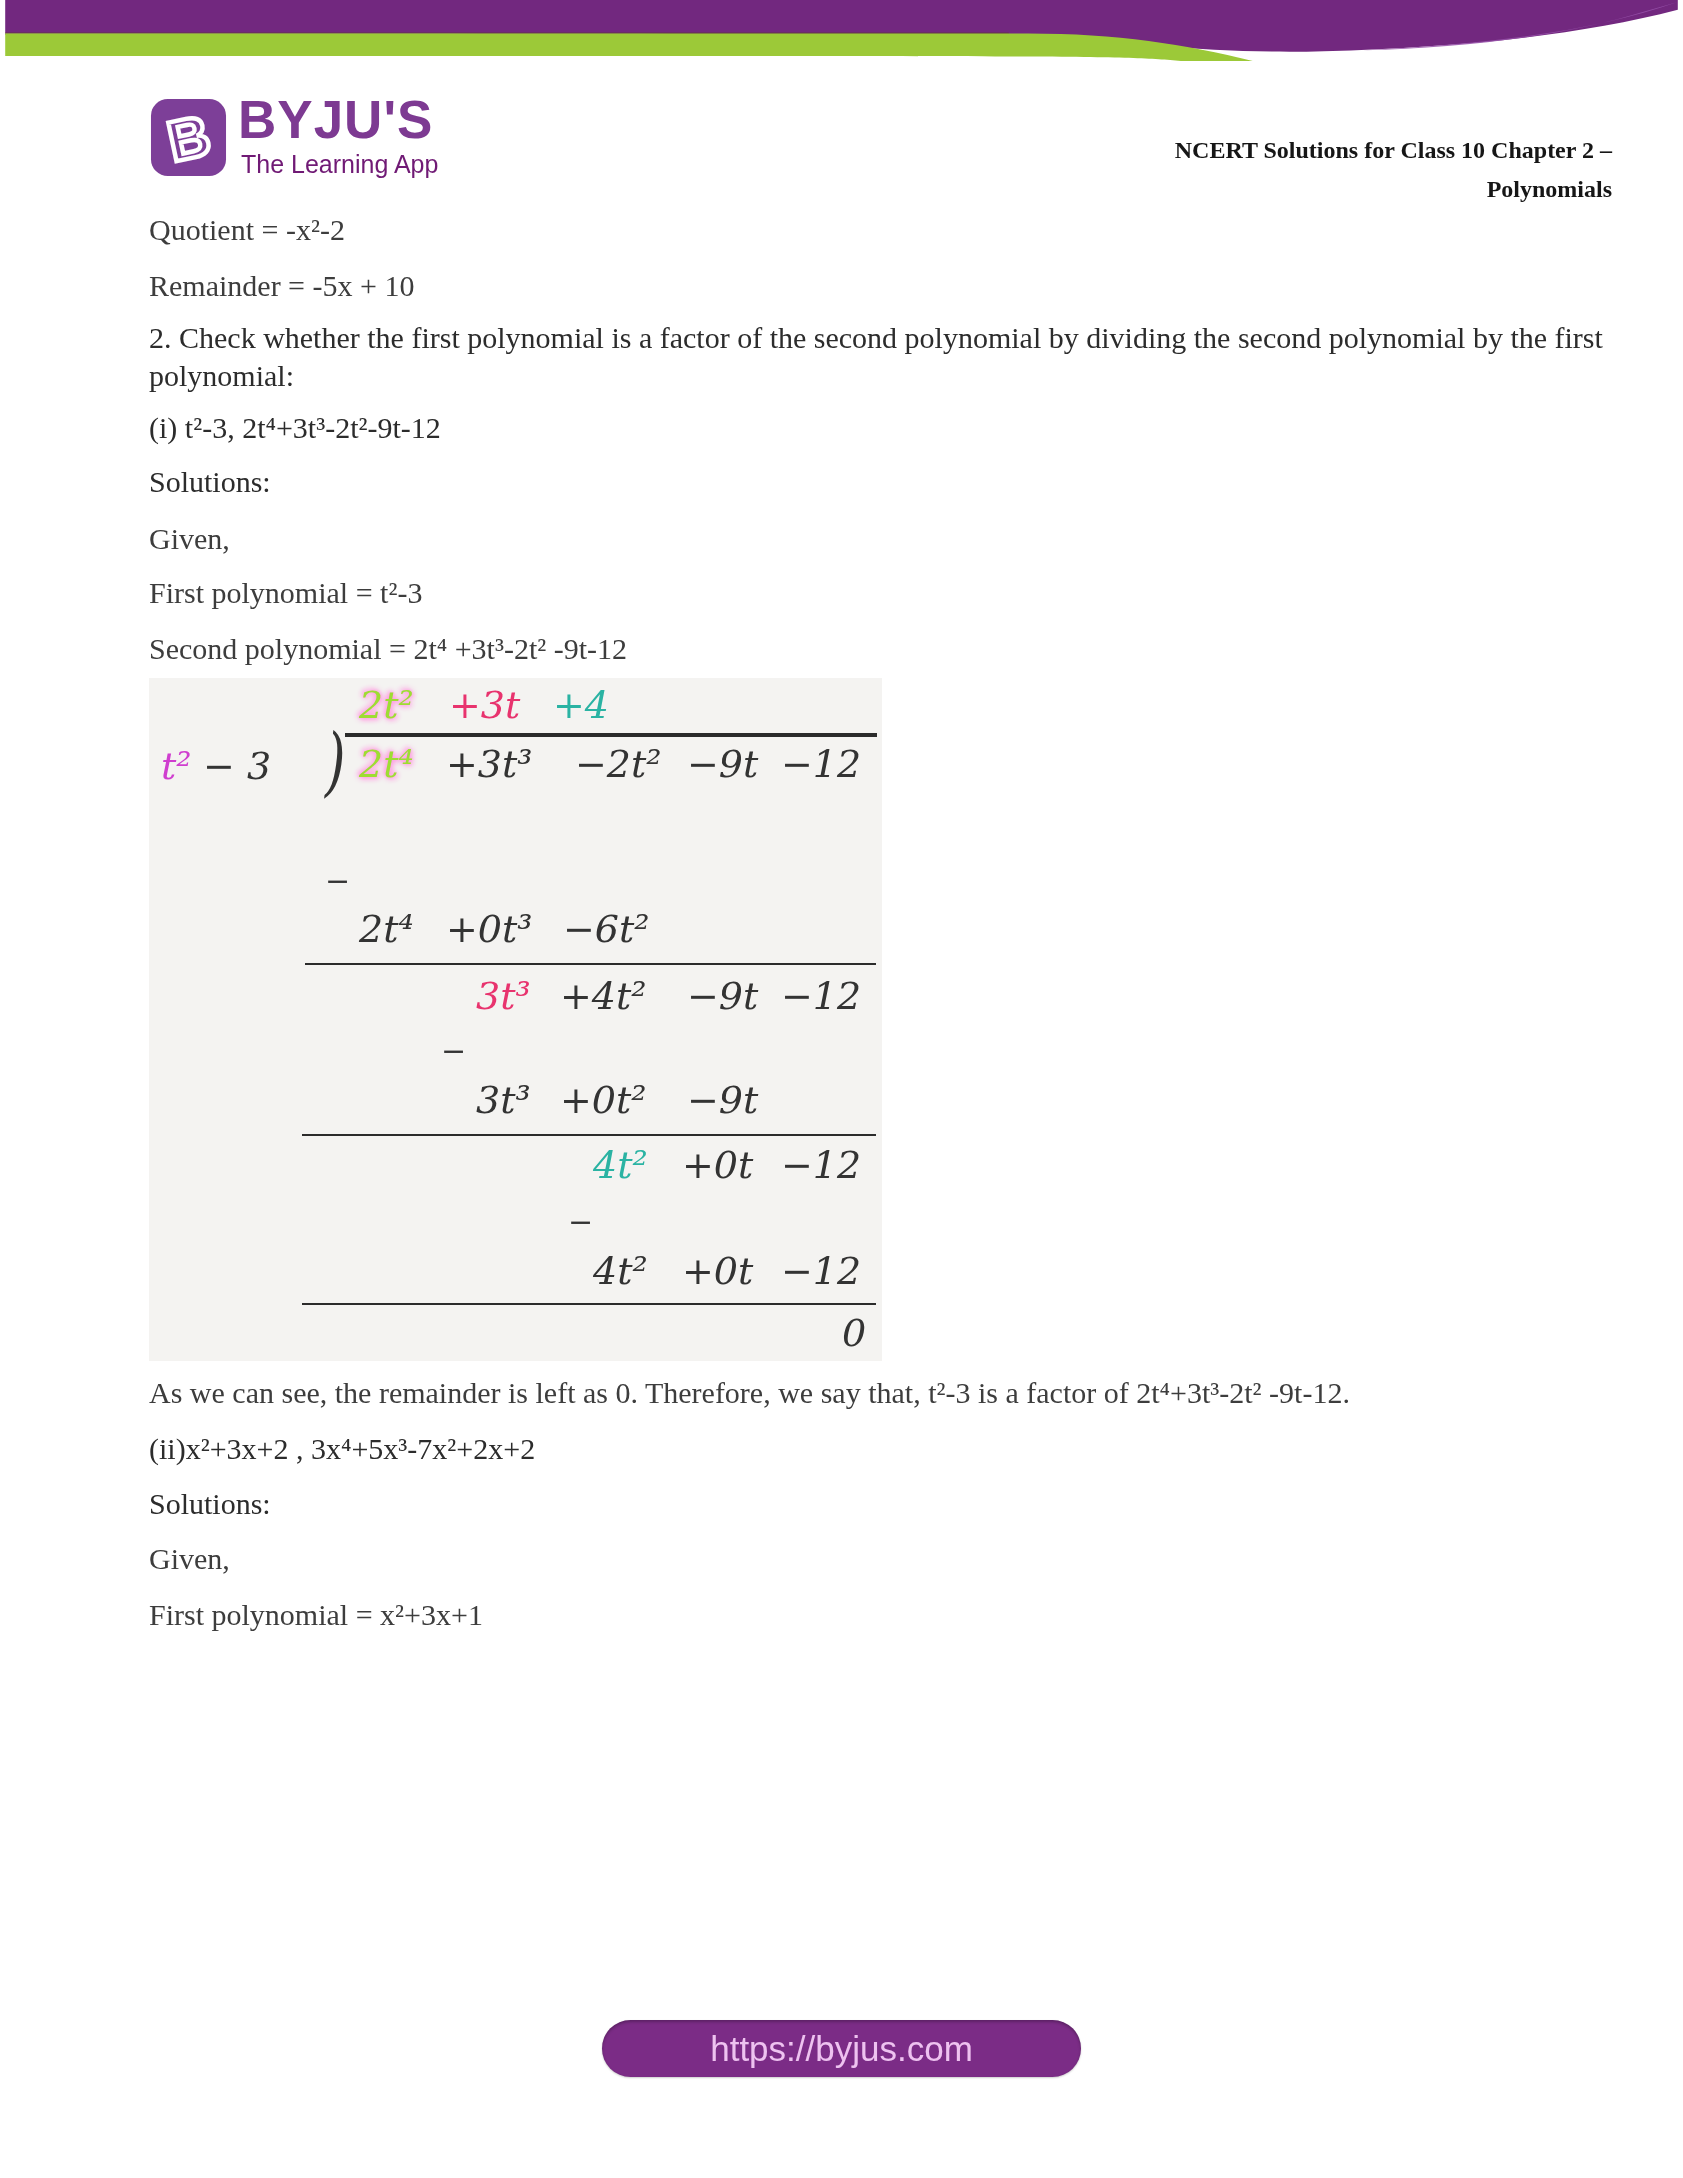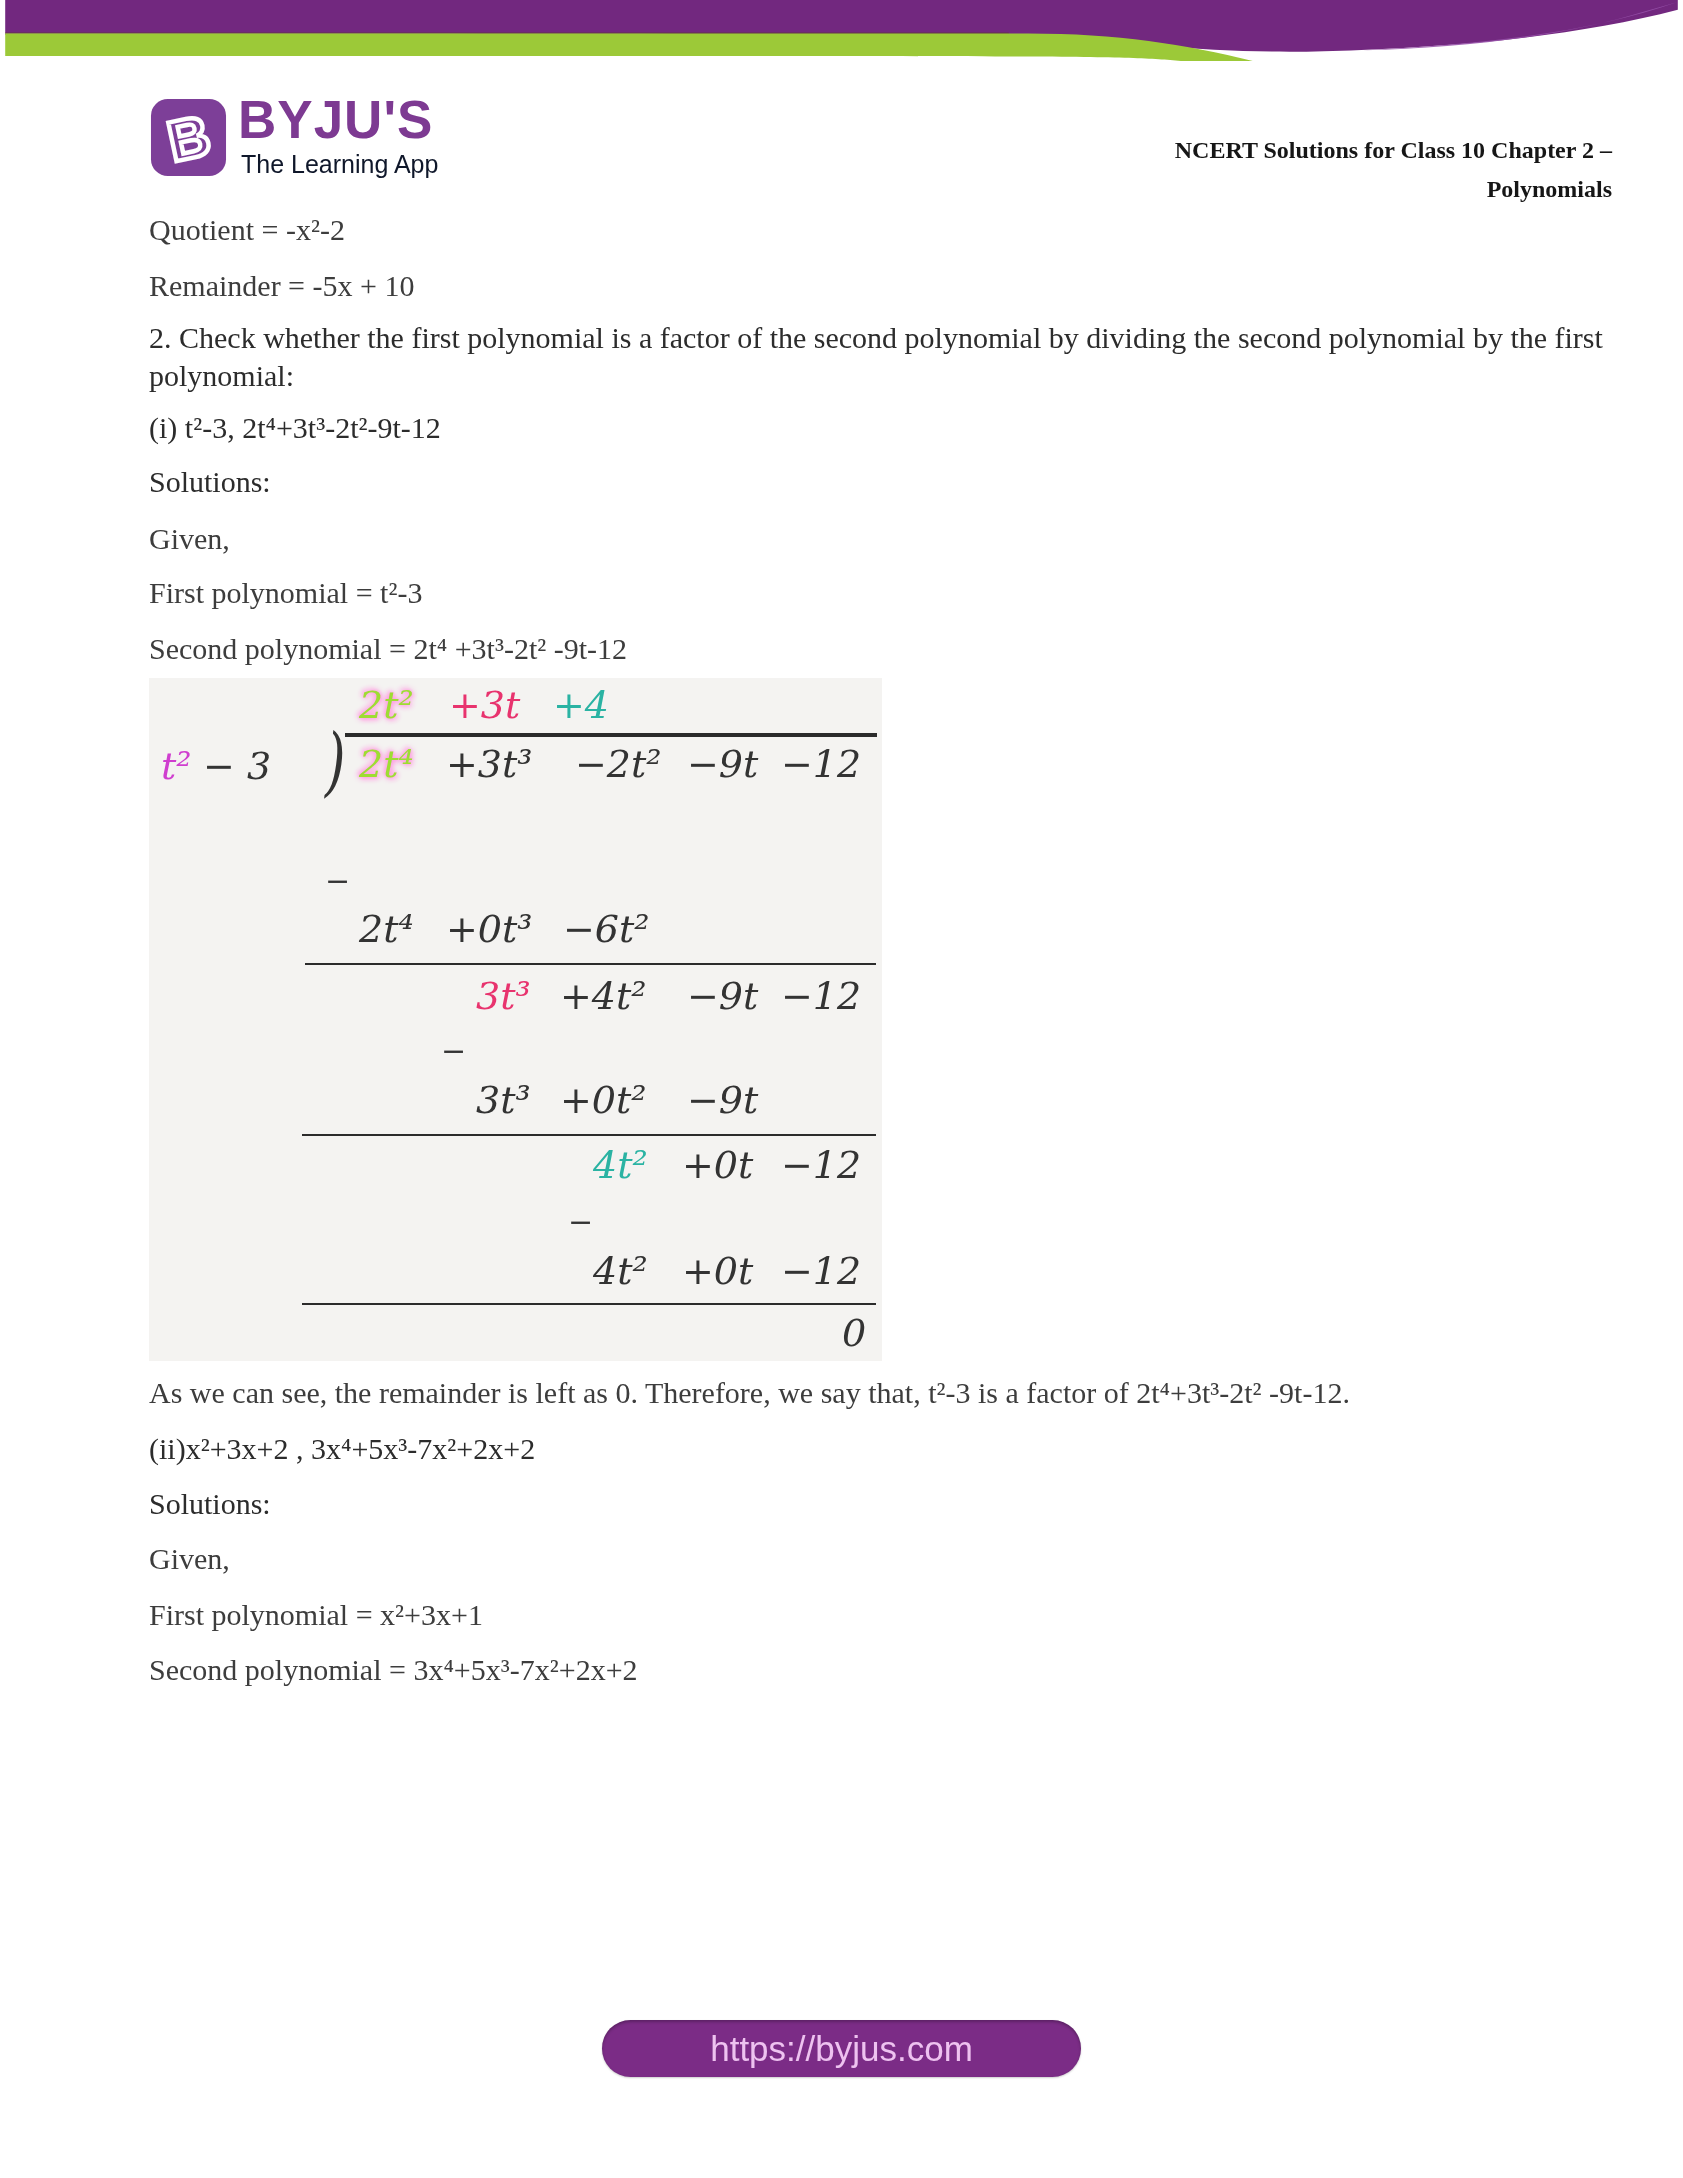--- a/index.html
+++ b/index.html
@@ -6,21 +6,21 @@
   html,body { background:#ffffff; }
   .page {
     position:relative; width:1683px; height:2178px; background:#ffffff;
     font-family:"Liberation Serif", serif; overflow:hidden;
   }
   .abs { position:absolute; }
   .body-text { font-size:30px; color:#3d3d3d; }
   .bold { font-weight:normal; color:#2c2c2c; }
   .doc-title { font-size:24px; font-weight:bold; color:#161616; text-align:right; line-height:39px;margin-top:28px; }
   .brand-name { font-family:"Liberation Sans", sans-serif; font-size:53px; font-weight:bold; color:#7d3a92; letter-spacing:1px; }
-  .brand-tagline { font-family:"Liberation Sans", sans-serif; font-size:25px; color:#0f172a; }
+  .brand-tagline { font-family:"Liberation Sans", sans-serif; font-size:25px; color:#701a75; }
   .question { width:1465px; line-height:38px; }
 
   .division { position:absolute; left:149px; top:678px; width:733px; height:683px; background:#f4f3f1; }
   .division .m {
     position:absolute; font-family:"DejaVu Serif", serif; font-style:italic;
     font-size:38px; color:#333; white-space:pre; line-height:1;
   }
   .division .rule { position:absolute; background:#2b2b2b; }
   .division .paren { font-size:75px; font-weight:normal; transform:scaleX(.7); transform-origin:left top; }
   .division .glow { color:#9edd33; text-shadow:0 0 3px #ffa4e4, 0 0 7px #ff8ad8, 2px 2px 4px #ffb7e9, -2px -2px 4px #ffb7e9; }
@@ -105,18 +105,17 @@
       <div class="rule" style="left: 153px; top: 456px; width: 574px; height: 2px;"></div>
       <div class="rule" style="left: 153px; top: 625px; width: 574px; height: 2px;"></div>
     </div>
 
   <p class="abs body-text" style="left:149px;top:1376px;width:1465px;">As we can see, the remainder is left as 0. Therefore, we say that, t²-3 is a factor of 2t⁴+3t³-2t² -9t-12.</p>
 
   <p class="abs body-text bold" style="left:149px;top:1432px;">(ii)x²+3x+2 , 3x⁴+5x³-7x²+2x+2</p>
   <p class="abs body-text bold" style="left:149px;top:1487px;">Solutions:</p>
   <p class="abs body-text" style="left:149px;top:1542px;">Given,</p>
   <p class="abs body-text" style="left:149px;top:1598px;">First polynomial = x²+3x+1</p>
-  <p class="abs body-text" style="left:149px;top:1653px;">Second polynomial = 3x⁴+5x³-7x²+2x+2</p>
 
   <a class="footer-pill" href="#">https://byjus.com</a>
 
 </div>
 
 
 </body></html>

